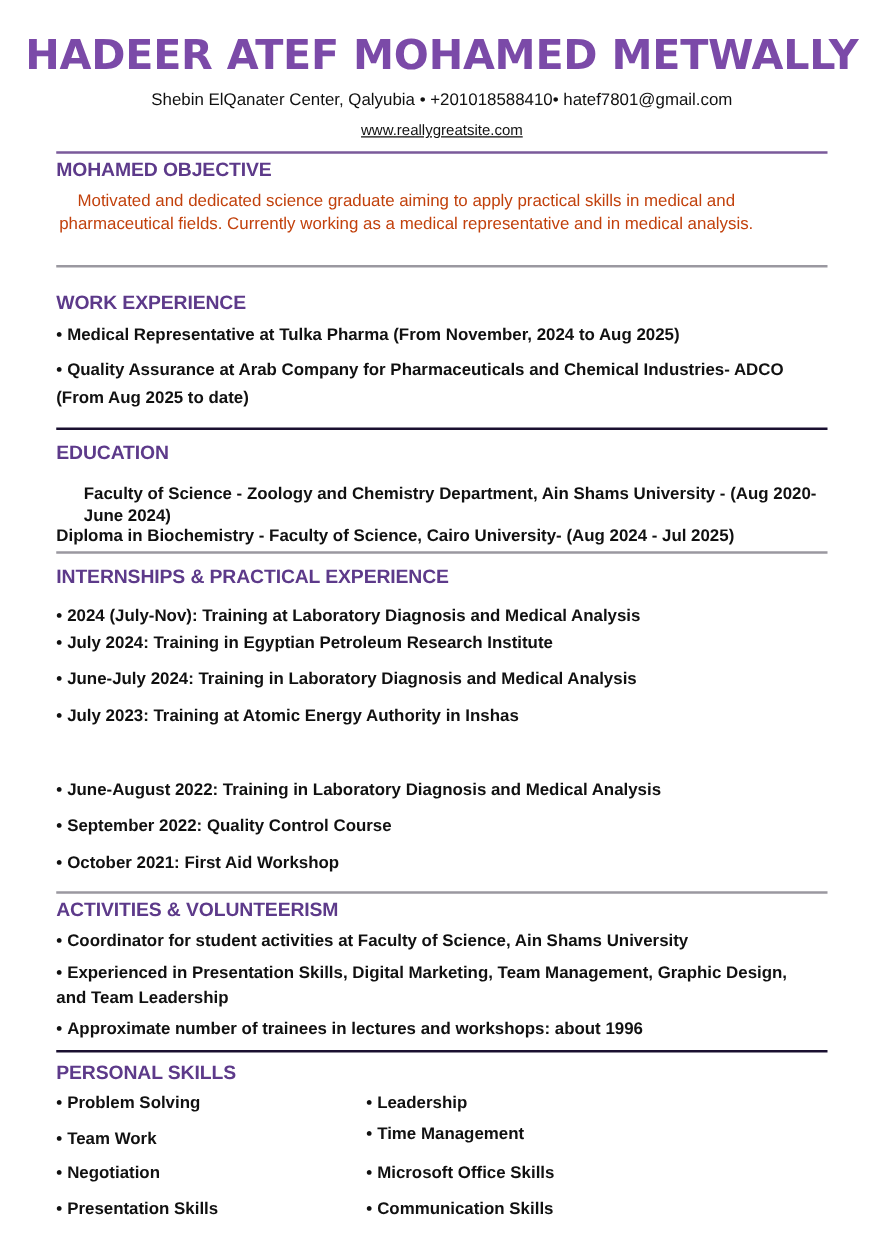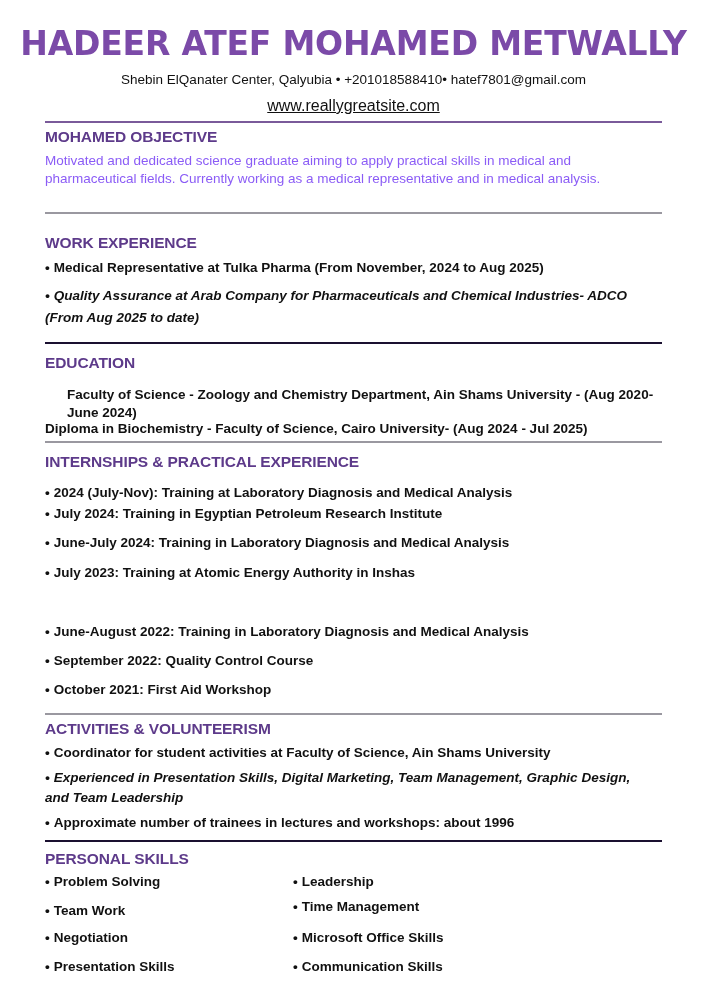--- a/index.html
+++ b/index.html
@@ -5,32 +5,32 @@
   * { margin:0; padding:0; box-sizing:border-box; }
   html, body { width:707px; height:1000px; background:#ffffff; overflow:hidden; }
   body { font-family:"Liberation Sans", sans-serif; color:#111111; position:relative; }
   .page { position:relative; width:707px; height:1000px; }
   .title {
     position:absolute; left:0; top:24px; width:707px; text-align:center;
     font-family:"DejaVu Sans", sans-serif; font-weight:bold; font-size:33px;
     color:#7b4aa8; letter-spacing:-0.2px;
   }
   .contact { position:absolute; left:0; top:72px; width:707px; text-align:center; font-size:13.5px; color:#111; }
-  .site { position:absolute; left:0; top:97px; width:707px; text-align:center; font-size:16px; color:#111; text-decoration:underline; }
+  .site { position:absolute; left:0; top:97px; width:707px; text-align:center; font-size:12px; color:#111; text-decoration:underline; }
   .rule { position:absolute; left:45px; width:617px; height:2px; }
   .rule.purple { background:#7a5a9a; height:1.5px; }
   .rule.gray { background:#9a98a0; }
   .rule.dark { background:#1a1030; height:1.5px; }
   .heading {
     position:absolute; left:45px; font-weight:bold; font-size:15.5px; color:#5d3a8a;
     letter-spacing:-0.1px;
   }
-  .para { position:absolute; left:45px; width:560px; font-size:13.5px; line-height:18px; color:#8b5cf6; }
+  .para { position:absolute; left:45px; width:560px; font-size:13.5px; line-height:18px; color:#c2410c;text-align:center; }
   .item { position:absolute; left:45px; font-size:13.5px; line-height:19px; color:#111; font-weight:bold; white-space:nowrap; }
-  .item.wrap { white-space:normal; width:600px; line-height:22px;font-style:italic; }
+  .item.wrap { white-space:normal; width:600px; line-height:22px; }
   .bullet { margin-right:4px; }
   .skill { position:absolute; font-size:13.5px; font-weight:bold; color:#111; white-space:nowrap; }
 </style>
 </head>
 <body>
 
 <div class="page">
 
   <div class="title">HADEER ATEF MOHAMED METWALLY</div>
   <div class="contact">Shebin ElQanater Center, Qalyubia • +201018588410• hatef7801@gmail.com</div>

